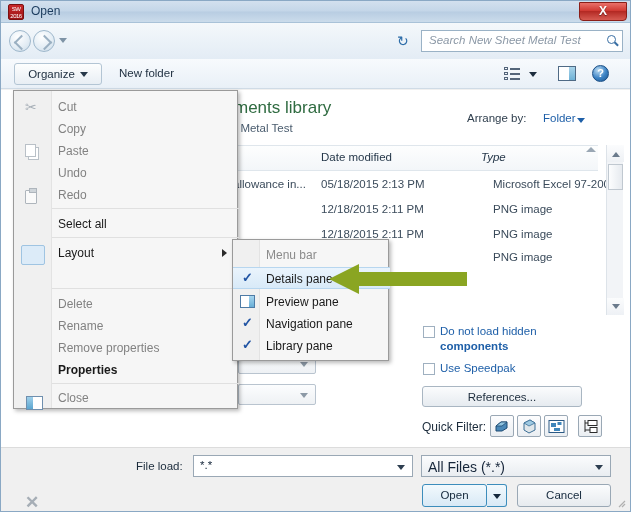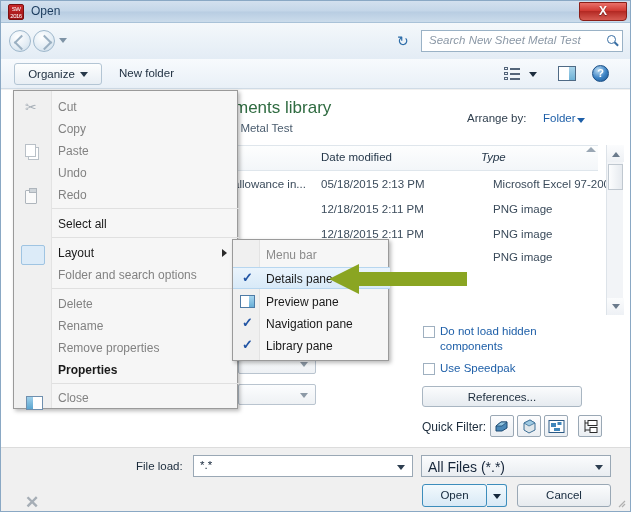--- a/index.html
+++ b/index.html
@@ -523,21 +523,21 @@
       <div class="vs-thumb"></div>
       <div class="vs-dn"></div>
     </div>
   </div>
 
   <div class="ghost-dd" style="left:237px; top:352px; width:78px;"></div>
   <div class="ghost-dd" style="left:237px; top:383px; width:78px;"></div>
 
   <div class="opt-cb" style="left:422px; top:325px;"></div>
   <div class="opt-lbl" style="left:439px; top:323px;">Do not load hidden</div>
-  <div class="opt-lbl" style="left:439px; top:338px;">components</div>
+  <div class="opt-lbl" style="left:439px; top:338px;font-weight:bold;">components</div>
 
   <div class="opt-cb" style="left:422px; top:362px;"></div>
   <div class="opt-lbl" style="left:439px; top:360px;">Use Speedpak</div>
 
   <div class="refbtn">References...</div>
 
   <div class="qf-lbl">Quick Filter:</div>
 
   <div class="qf-btn" style="left:489px;">
     <svg class="qf-glyph" viewBox="0 0 17 15">
@@ -615,23 +615,20 @@
     </div>
 
     <div class="sep" style="top:146px"></div>
 
     <div class="mi enabled" style="top:150px">
       <span class="layout-sel"></span>
       <span class="gicon layout-g" style="top:155px; left:12px"></span>
       <span class="mtext">Layout</span>
       <span class="submenu-arrow"></span>
     </div>
-    <div class="mi" style="top:172px">
-      <span class="mtext">Folder and search options</span>
-    </div>
 
     <div class="sep" style="top:197px"></div>
 
     <div class="mi" style="top:201px">
       <span class="gicon delete-g" style="top:203px">✕</span>
       <span class="mtext">Delete</span>
     </div>
     <div class="mi" style="top:223px">
       <span class="mtext">Rename</span>
     </div>

